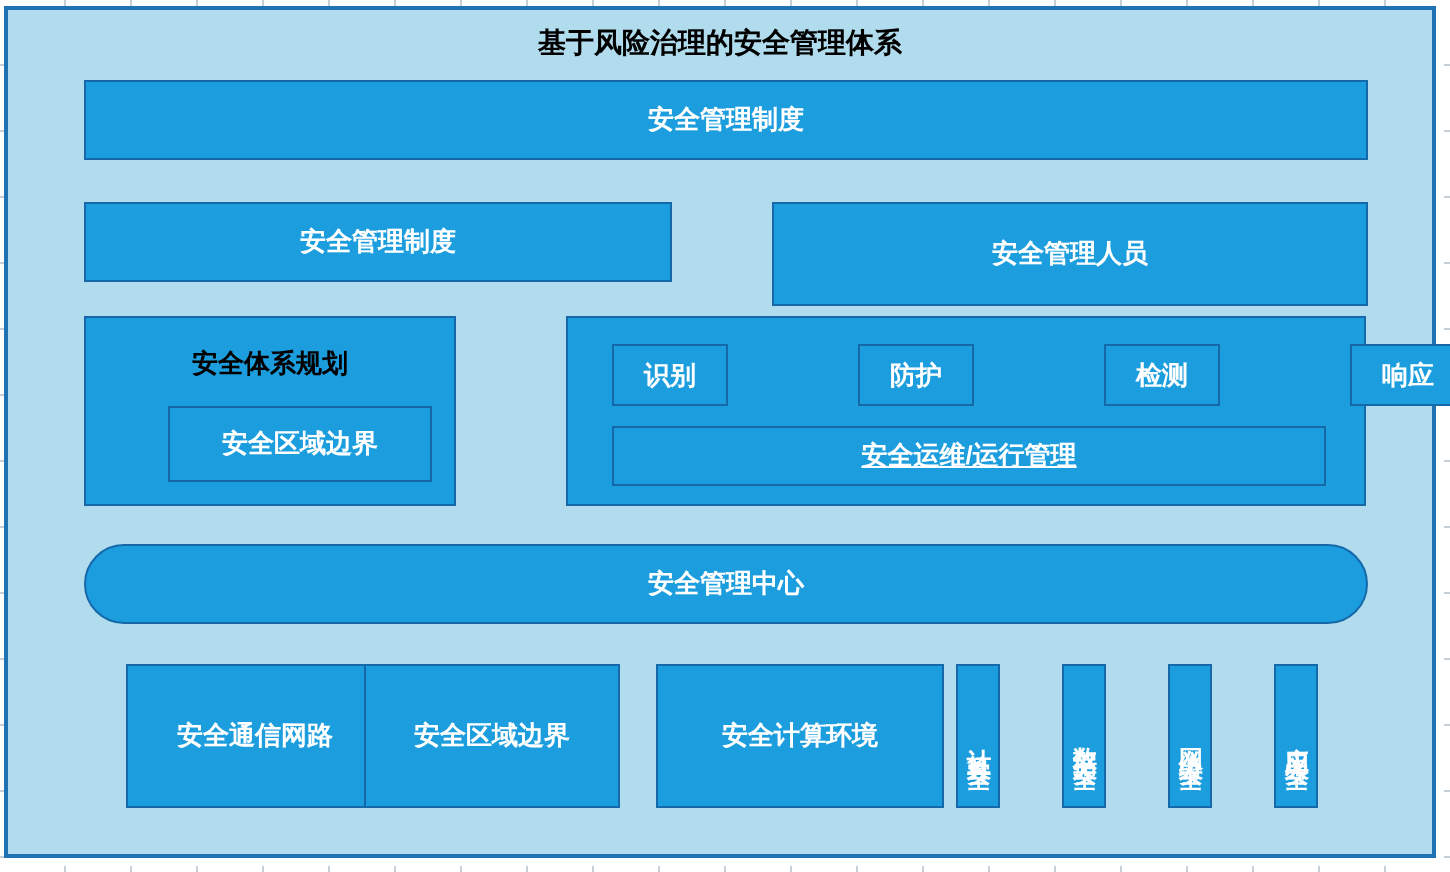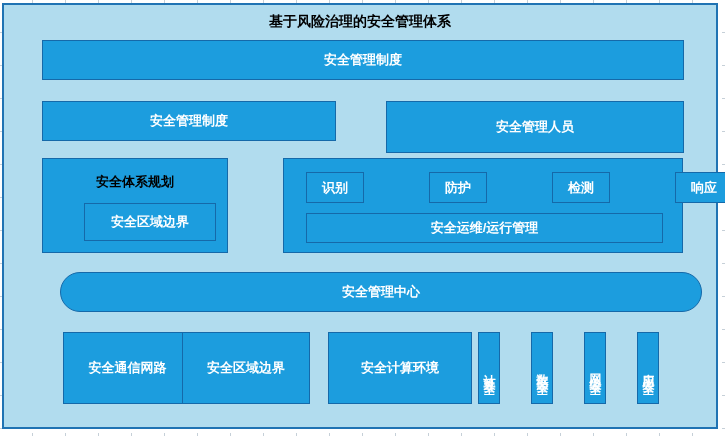--- a/index.html
+++ b/index.html
@@ -85,24 +85,24 @@
     <div class="abs box" style="left:41px;top:44px;width:132px;height:38px;">安全区域边界</div>
   </div>
 
   <div class="abs box" style="left:279px;top:153px;width:400px;height:95px;">
     <div class="steps-row">
       <div class="box step-box">识别</div>
       <div class="box step-box">防护</div>
       <div class="box step-box">检测</div>
       <div class="box step-box">响应</div>
     </div>
-    <div class="abs box" style="left:22px;top:54px;width:357px;height:30px;">安全运维/运行管理</div>
+    <div class="abs box" style="left:22px;top:54px;width:357px;height:30px;text-decoration:underline;">安全运维/运行管理</div>
   </div>
 
-  <div class="abs box" style="left:56px;top:267px;width:642px;height:40px;border-radius:20px;">安全管理中心</div>
+  <div class="abs box" style="left:38px;top:267px;width:642px;height:40px;border-radius:20px;">安全管理中心</div>
 
   <div class="abs box" style="left:39px;top:327px;width:129px;height:72px;margin-left:20px;">安全通信网路</div>
   <div class="abs box" style="left:178px;top:327px;width:128px;height:72px;">安全区域边界</div>
   <div class="abs box" style="left:324px;top:327px;width:144px;height:72px;">安全计算环境</div>
 
   <div class="abs box vbox" style="left:474px;top:327px;width:22px;height:72px;">计算安全</div>
   <div class="abs box vbox" style="left:527px;top:327px;width:22px;height:72px;">数据安全</div>
   <div class="abs box vbox" style="left:580px;top:327px;width:22px;height:72px;">网络安全</div>
   <div class="abs box vbox" style="left:633px;top:327px;width:22px;height:72px;">应用安全</div>
 

